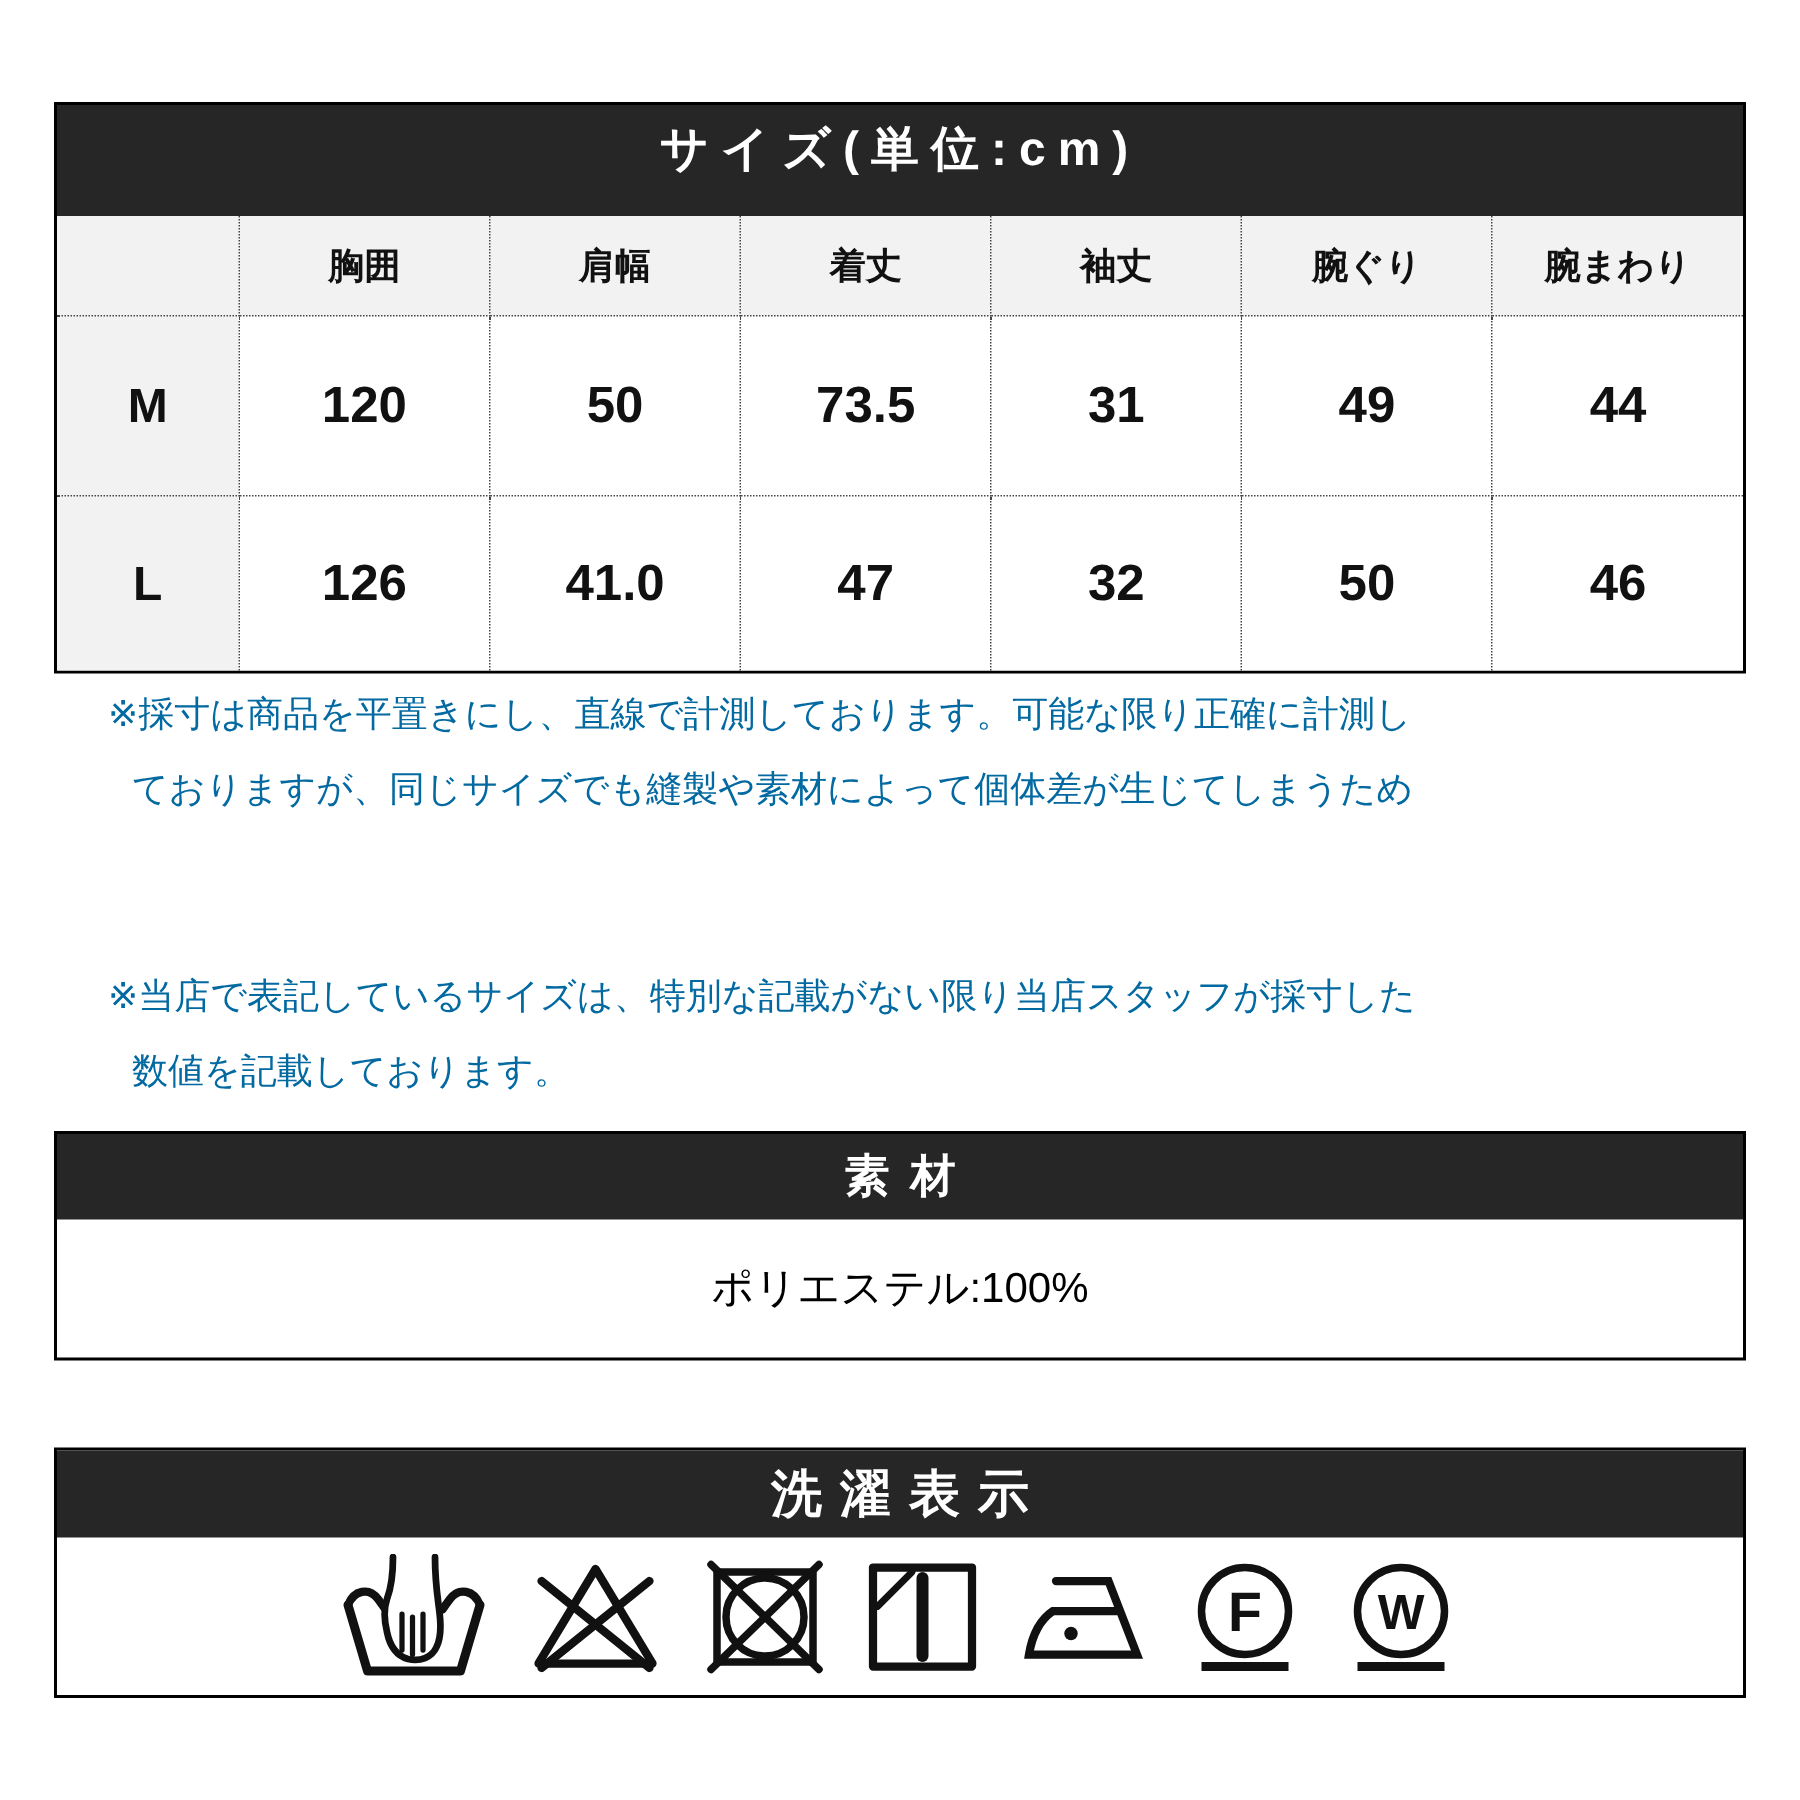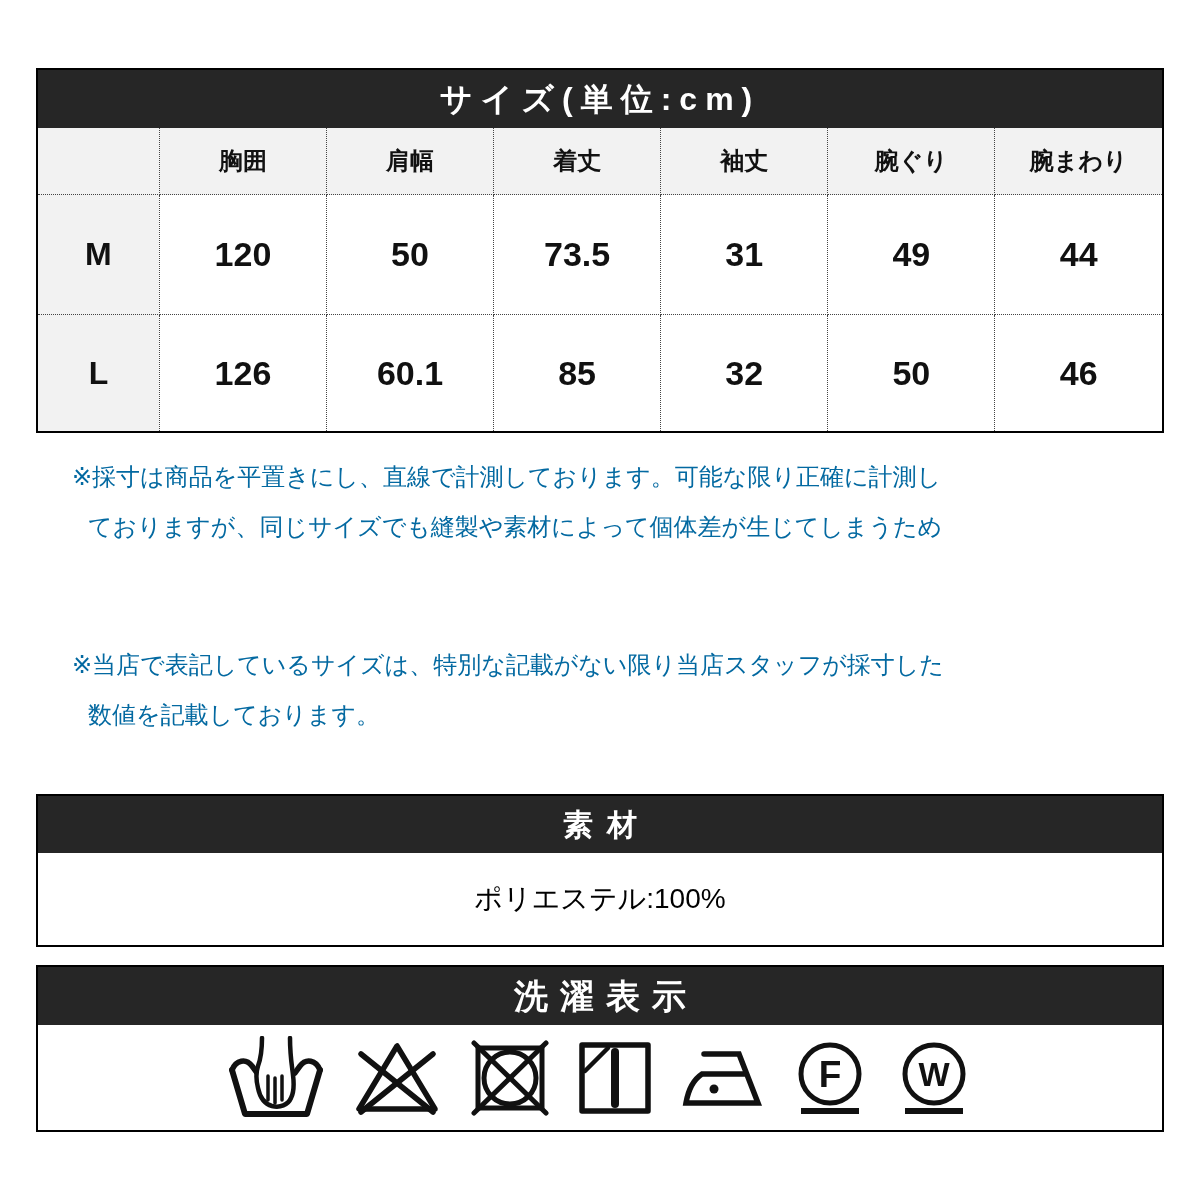--- a/index.html
+++ b/index.html
@@ -4,41 +4,41 @@
 <style>
   html,body{margin:0;padding:0;}
   body{
     width:1200px;height:1200px;position:relative;background:#ffffff;
     font-family:"Liberation Sans","DejaVu Sans",sans-serif;color:#111;
     -webkit-font-smoothing:antialiased;
   }
   
   .size-section{position:absolute;left:36px;top:68px;width:1128px;border:2px solid #000;box-sizing:border-box;background:#fff;}
   .black-bar{background:#262626;color:#fff;font-weight:bold;text-align:center;}
-  .size-section .black-bar{height:58px;line-height:58px;font-size:32px;letter-spacing:8px;}
+  .size-section .black-bar{height:74px;line-height:58px;font-size:32px;letter-spacing:8px;}
   table.size-table{width:100%;border-collapse:collapse;table-layout:fixed;}
   table.size-table col.c-label{width:10.8%;}
   table.size-table th,table.size-table td{
     border:1px dotted #444;text-align:center;vertical-align:middle;padding:0;
   }
   table.size-table tr>*:first-child{border-left:none;}
   table.size-table tr>*:last-child{border-right:none;}
   table.size-table thead th{background:#f2f2f2;height:66px;font-size:24px;font-weight:bold;border-top:none;}
   table.size-table tbody th{background:#f2f2f2;font-size:32px;font-weight:bold;}
   table.size-table tbody td{background:#fff;font-size:34px;font-weight:bold;}
   table.size-table tbody tr.row-m>*{height:119px;}
   table.size-table tbody tr.row-l>*{height:116px;border-bottom:none;}
   
   .note{position:absolute;left:72px;width:1070px;font-size:24px;line-height:50px;color:#0369a1;}
   .note-1{top:452px;}
   .note-2{top:640px;}
   .note .line{white-space:nowrap;}
   .note .cont{margin-left:16px;}
   
-  .material-section{position:absolute;left:36px;top:754px;width:1128px;border:2px solid #000;box-sizing:border-box;background:#fff;margin-top:40px;}
+  .material-section{position:absolute;left:36px;top:754px;width:1128px;border:2px solid #000;box-sizing:border-box;background:#fff;}
   .material-section .black-bar{height:57px;line-height:57px;font-size:30px;letter-spacing:14px;padding-left:14px;box-sizing:border-box;}
   .material-content{height:92px;display:flex;align-items:center;justify-content:center;font-size:28px;color:#000;}
   
   .care-section{position:absolute;left:36px;top:965px;width:1128px;border:2px solid #000;box-sizing:border-box;background:#fff;}
   .care-section .black-bar{height:58px;line-height:58px;font-size:34px;letter-spacing:12px;padding-left:12px;box-sizing:border-box;}
   .care-content{height:105px;display:flex;align-items:center;justify-content:center;gap:28px;}
   .care-icon{display:block;}
   .care-icon svg{display:block;}
 </style>
 </head>
@@ -73,22 +73,22 @@
         <td>120</td>
         <td>50</td>
         <td>73.5</td>
         <td>31</td>
         <td>49</td>
         <td>44</td>
       </tr>
       <tr class="row-l">
         <th>L</th>
         <td>126</td>
-        <td>60.1</td>
-        <td>85</td>
+        <td>41.0</td>
+        <td>47</td>
         <td>32</td>
         <td>50</td>
         <td>46</td>
       </tr>
     </tbody>
   </table>
 </div>
 
 <div class="note note-1">
   <div class="line">※採寸は商品を平置きにし、直線で計測しております。可能な限り正確に計測し</div>

